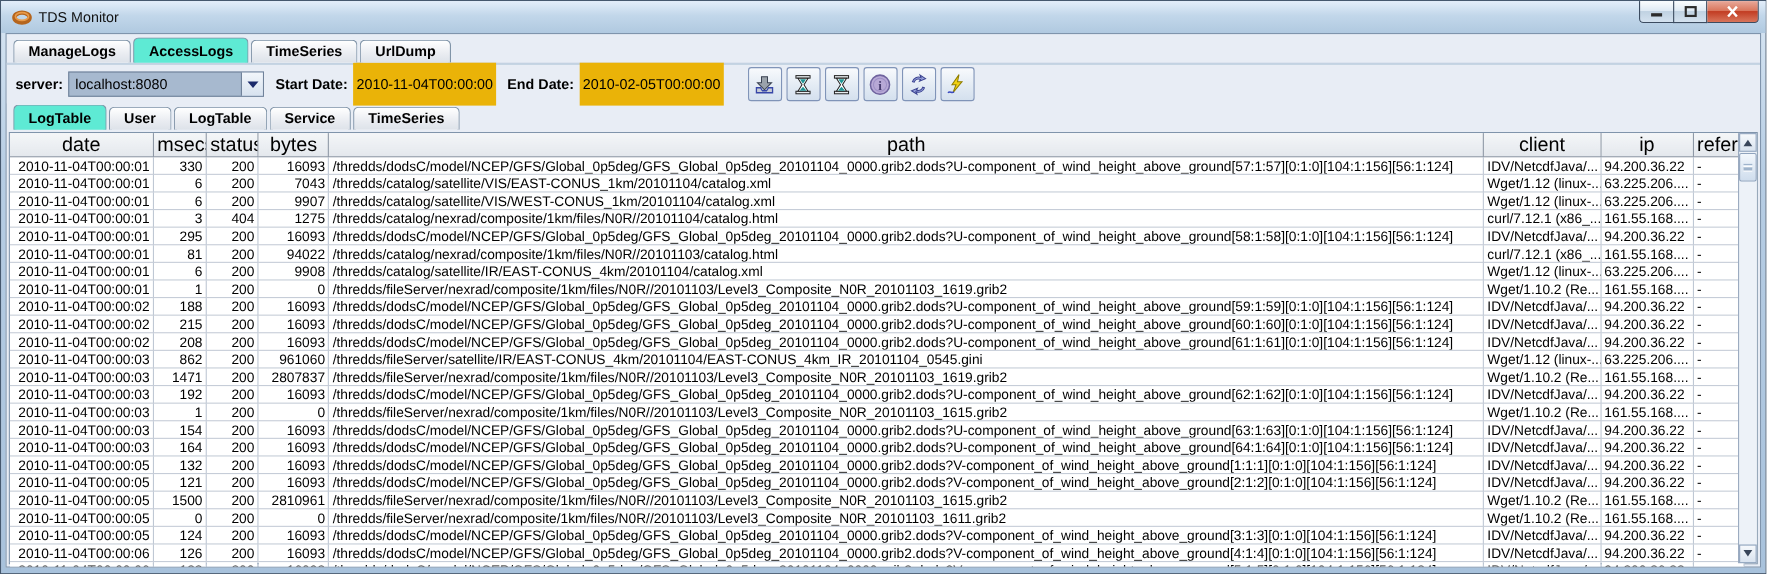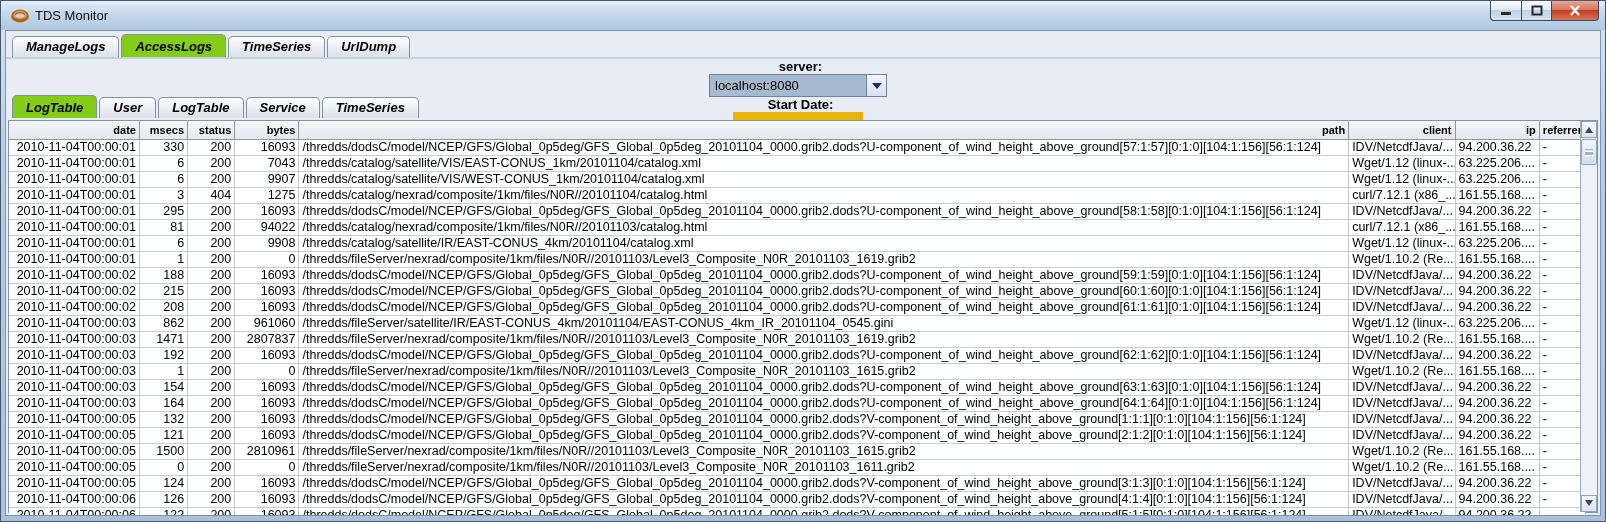--- a/index.html
+++ b/index.html
@@ -15,44 +15,44 @@
   .win-controls { position:absolute; top:0; right:6px; display:flex; }
   .win-btn { width:31px; height:20px; border:1px solid #3c4c60; border-top:none; display:flex; align-items:center; justify-content:center;
     background:linear-gradient(#fbfdfe,#dfeaf4 45%,#c0d2e2 50%,#d4e2ef); }
   .win-btn.min { border-radius:0 0 0 4px; border-right:none; }
   .win-btn.max { border-radius:0; }
   .win-btn.close { width:47px; border-radius:0 0 4px 0; border-left:none;
     background:linear-gradient(#e8a899,#d9775e 45%,#c23d23 50%,#d8755b); }
   
   .content { position:absolute; left:4px; right:4px; top:29px; bottom:5px;
     background:#e8edf5; border:1px solid #7f94ac; overflow:hidden; }
-  .tabs-row { height:26px; padding:3px 0 0 6px; display:flex; align-items:flex-end;font-style:italic; }
+  .tabs-row { height:26px; padding:3px 0 0 6px; display:flex; align-items:flex-end; }
   .tab { padding:2px 13px 3px; margin-right:2px; font-size:13px; font-weight:bold; color:#000;
     background:linear-gradient(#ffffff,#e9ecf1 60%,#dde2e9); border:1px solid #8094a8; border-bottom:none;
     border-radius:5px 5px 0 0; position:relative; cursor:default; }
-  .tab.active { background:#84cc16; padding-top:4px; margin-top:-2px; z-index:2; }
+  .tab.active { background:#5eead4; padding-top:4px; margin-top:-2px; z-index:2; }
   .panel-sep { border-top:1px solid #aebfd2; }
   
   .toolbar { height:37px; display:flex; align-items:center; padding:0 8px; background:#e8edf5;
-    border-top:2px solid #c3d2e2;flex-direction:column; }
+    border-top:2px solid #c3d2e2; }
   .lbl { font-size:13px; font-weight:bold; color:#000; margin-right:5px; }
   .combo { width:178px; height:23px; background:#a7b9cf; border:1px solid #70829a; display:flex; align-items:center; position:relative; margin-right:10px; }
   .combo-text { flex:1; font-size:13px; font-weight:normal; color:#000; padding-left:5px; white-space:nowrap; overflow:hidden; }
   .combo-arrow { width:20px; height:21px; background:linear-gradient(#f2f6fb,#d7e2ef); border-left:1px solid #70829a;
     display:flex; align-items:center; justify-content:center; }
   .combo-arrow::after { content:""; border:5px solid transparent; border-top:6px solid #1b2a6b; margin-top:5px; }
   .date-val { font-size:13px; color:#000; background:#eab308; padding:12px 3px; margin-right:10px; white-space:nowrap; }
   .tb-btn { width:31px; height:31px; margin-left:4px; border:1px solid #8094b8; border-radius:3px;
     background:linear-gradient(#f8fafd,#e3ebf4 55%,#d4e0ee); display:flex; align-items:center; justify-content:center; padding:0; cursor:default; }
   .tb-btn svg { width:22px; height:22px; }
   .tb-btn.first { margin-left:12px; }
   
   .table-wrap { position:absolute; left:2px; right:2px; top:89px; bottom:2px; background:#fff; border:1px solid #8094ab; }
   table.grid { border-collapse:collapse; table-layout:fixed; width:1577px; }
-  .grid th { height:18px; font-size:11px; font-weight:bold; color:#000; text-align:right;
+  .grid th { height:18px; font-size:18px; font-weight:normal; color:#000; text-align:center;
     background:linear-gradient(#f4f6f8,#e4e8ed); border-right:1px solid #8e98a6; border-bottom:1px solid #8e98a6; padding:0 3px;
     overflow:hidden; white-space:nowrap; }
   .grid td { height:16px; font-size:12.5px; color:#000; padding:0 3px; border-right:1px solid #bfc8d4; border-bottom:1px solid #c6cdd8;
     overflow:hidden; white-space:nowrap; background:#fff; }
   .grid td.r { text-align:right; }
   
   .vscroll { position:absolute; top:0; right:0; bottom:0; width:17px; background:#edf2f8; border-left:1px solid #9cabc0; }
   .sc-btn { position:absolute; left:0; width:16px; height:17px; border:1px solid #8fa3bd;
     background:linear-gradient(#f6f9fc,#d9e3ef); display:flex; align-items:center; justify-content:center; }
   .sc-btn.up { top:0; }

